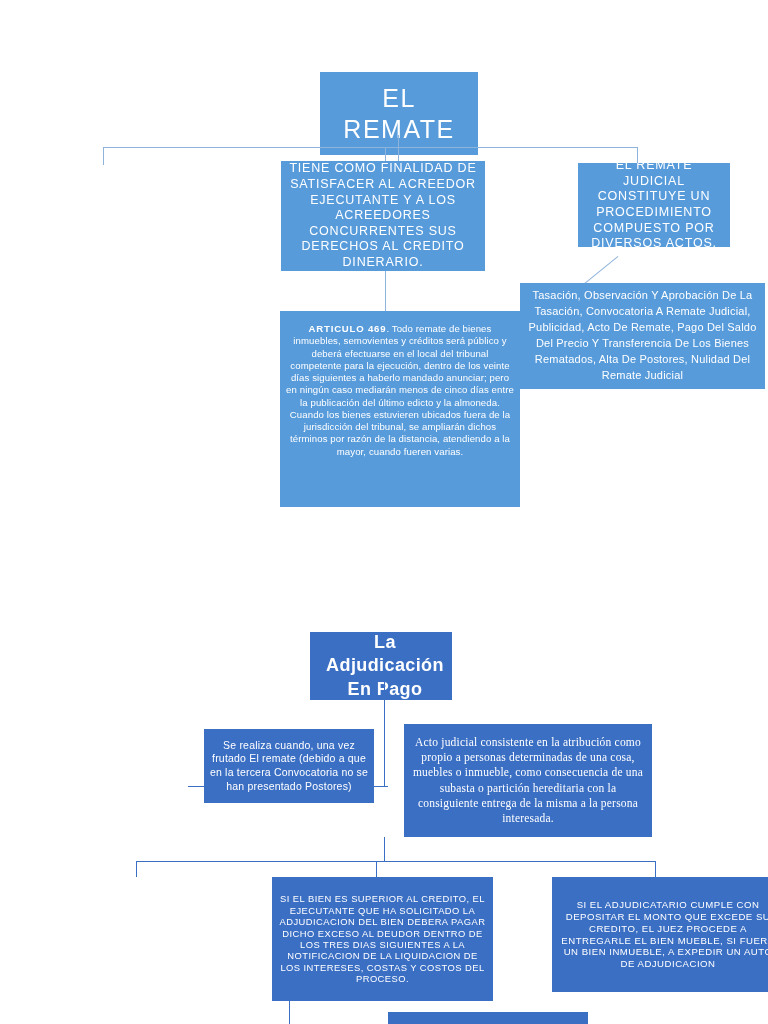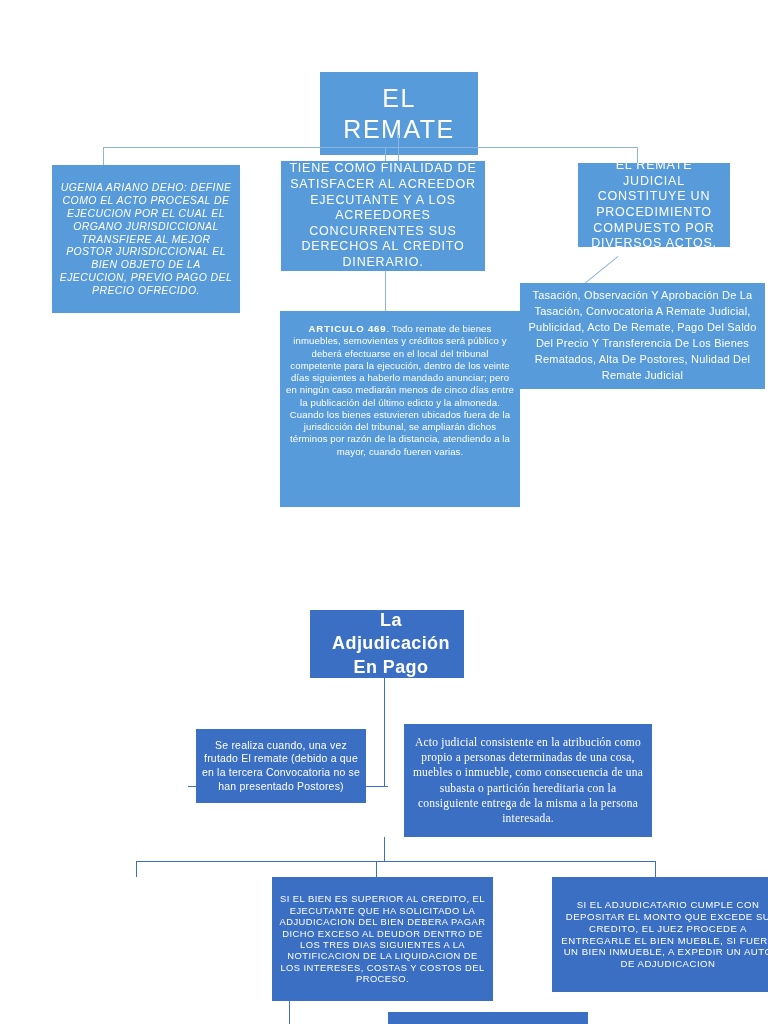--- a/index.html
+++ b/index.html
@@ -58,20 +58,21 @@
     line-height: 1.25;
   }
   .body-sm {
     font-size: 9.6px;
     line-height: 1.28;
     letter-spacing: 0.1px;
   }
   .body-md {
     font-size: 10.5px;
     line-height: 1.3;
+    margin-left: 8px;
   }
   .body-lg {
     font-size: 11.5px;
     line-height: 1.32;
     font-family: Liberation Serif, serif;
   }
   .tasacion {
     font-size: 11px;
     line-height: 1.45;
     text-align: center;
@@ -100,23 +101,20 @@
   <div class="line" data-name="connector-root-stem" style="left:398px; top:135px; width:1.4px; height:34px;"></div>
 
   <div class="line" data-name="connector-tier1-bus" style="left:103px; top:147px; width:535px; height:1.4px;"></div>
 
   <div class="line" data-name="connector-drop-left" style="left:103px; top:147px; width:1.4px; height:18px;"></div>
 
   <div class="line" data-name="connector-drop-middle" style="left:385px; top:147px; width:1.4px; height:18px;"></div>
 
   <div class="line" data-name="connector-drop-right" style="left:637px; top:147px; width:1.4px; height:18px;"></div>
 
-  <div class="box sky caps-sm" style="left:52px; top:165px; width:188px; height:148px;" data-name="section1-branch-definicion-box">
-    <div class="inner" data-name="section1-branch-definicion-label">UGENIA ARIANO DEHO: DEFINE COMO EL ACTO PROCESAL DE EJECUCION  POR EL CUAL EL ORGANO JURISDICCIONAL TRANSFIERE AL MEJOR POSTOR JURISDICCIONAL EL BIEN OBJETO  DE LA EJECUCION, PREVIO PAGO DEL PRECIO OFRECIDO.</div>
-  </div>
 
   <div class="box sky caps-md" style="left:281px; top:161px; width:204px; height:110px;justify-content:flex-end;" data-name="section1-branch-finalidad-box">
     <div class="inner" data-name="section1-branch-finalidad-label">TIENE COMO FINALIDAD DE SATISFACER AL ACREEDOR EJECUTANTE Y A LOS ACREEDORES CONCURRENTES SUS DERECHOS AL CREDITO DINERARIO.</div>
   </div>
 
   <div class="box sky caps-md" style="left:578px; top:163px; width:152px; height:84px;" data-name="section1-branch-procedimiento-box">
     <div class="inner" data-name="section1-branch-procedimiento-label">EL REMATE JUDICIAL CONSTITUYE UN PROCEDIMIENTO COMPUESTO POR DIVERSOS ACTOS.</div>
   </div>
 
   <div class="line" data-name="connector-finalidad-to-articulo" style="left:385px; top:271px; width:1.4px; height:40px;"></div>
@@ -126,21 +124,21 @@
   <div class="box sky body-sm" style="left:280px; top:311px; width:240px; height:196px; align-items:flex-start;" data-name="section1-articulo-box">
     <div class="inner" style="padding-top:12px;" data-name="section1-articulo-text">
       <span class="art-head" data-name="section1-articulo-heading">ARTICULO 469</span><span data-name="section1-articulo-body">.  Todo remate de bienes inmuebles, semovientes y créditos será público y deberá efectuarse en el local del tribunal competente para la ejecución, dentro de los veinte días siguientes a haberlo mandado anunciar; pero en ningún caso mediarán menos de cinco días entre la publicación del último edicto y la almoneda. Cuando los bienes estuvieren ubicados fuera de la jurisdicción del tribunal, se ampliarán dichos términos por razón de la distancia, atendiendo a la mayor, cuando fueren varias.</span>
     </div>
   </div>
 
   <div class="box sky tasacion" style="left:520px; top:283px; width:245px; height:106px;" data-name="section1-actos-box">
     <div class="inner" data-name="section1-actos-label">Tasación, Observación Y Aprobación De La Tasación, Convocatoria A Remate Judicial, Publicidad, Acto De Remate, Pago Del Saldo Del Precio Y Transferencia De Los Bienes Rematados, Alta De Postores, Nulidad Del Remate Judicial</div>
   </div>
 
-  <div class="box royal title-mid" style="left:310px; top:610px; width:154px; height:68px;padding-left:8px;" data-name="section2-root-box">
+  <div class="box royal title-mid" style="left:310px; top:632px; width:142px; height:68px;padding-left:8px;" data-name="section2-root-box">
     <div class="inner" data-name="section2-root-label">La Adjudicación En Pago</div>
   </div>
 
   <div class="line dark" data-name="connector-section2-root-stem" style="left:384px; top:678px; width:1.4px; height:37px;"></div>
 
   <div class="line dark" data-name="connector-section2-tierA-bus" style="left:188px; top:786px; width:200px; height:1.4px;"></div>
 
   <div class="line dark" data-name="connector-section2-drop-left" style="left:384px; top:715px; width:1.4px; height:72px;"></div>
 
   <div class="box royal body-md" style="left:196px; top:729px; width:170px; height:74px;" data-name="section2-branch-cuando-box">

